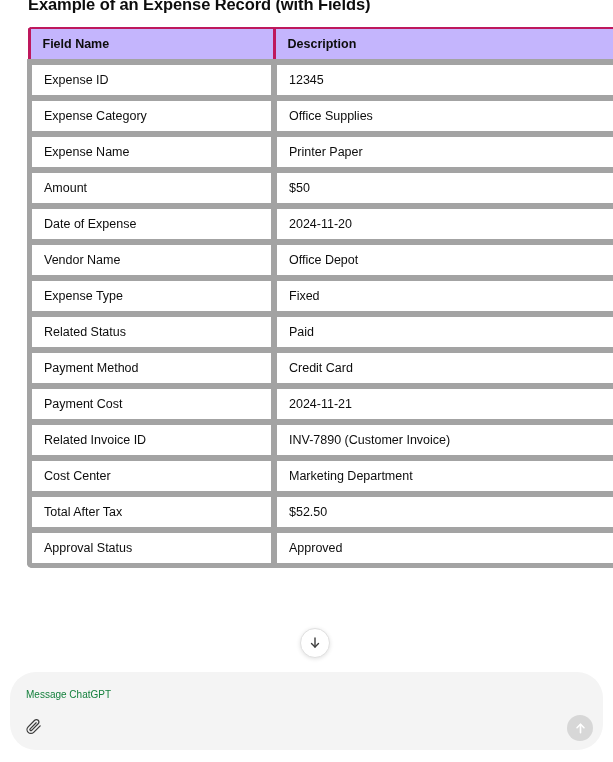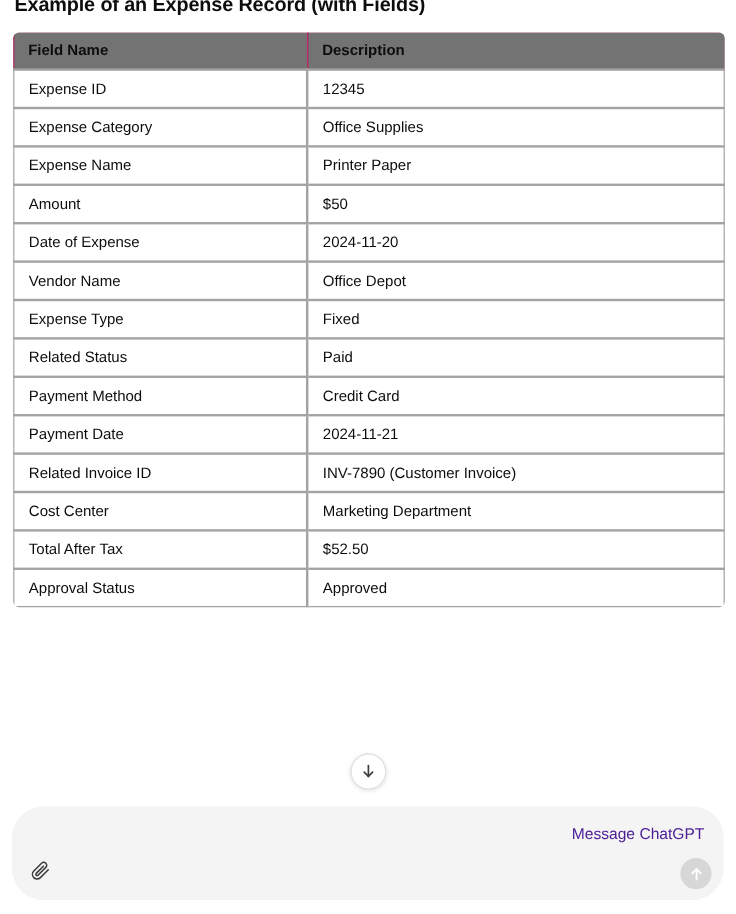--- a/index.html
+++ b/index.html
@@ -19,20 +19,21 @@
     height: 762px;
     background: #ffffff;
     display: flex;
     flex-direction: column;
   }
   .content {
     position: relative;
     flex: 1 1 auto;
     overflow: hidden;
     padding: 0 10px;
+    margin-left: 16px;
   }
   .heading {
     font-size: 16.5px;
     font-weight: bold;
     line-height: 20px;
     margin: 0 0 8px 2px;
     letter-spacing: -0.1px;
     color: #0d0d0d;
     
     position: relative;
@@ -42,32 +43,32 @@
     width: 593px;
     border-collapse: collapse;
     font-size: 12.5px;
     table-layout: fixed;
     border: 1px solid #e3e3e3;
     border-radius: 6px;
     overflow: hidden;
     margin-top: -2px;
   }
   table.record-table th {
-    background: #737373;
+    background: #c4b5fd;
     text-align: left;
     font-weight: bold;
     font-size: 12.5px;
     padding: 8px 12px;
-    border: 1px solid #be185d;
+    border: 3px solid #be185d;
     color: #0d0d0d;
     height: 27px;
   }
   table.record-table td {
     padding: 8px 12px;
-    border: 2px solid #a3a3a3;
+    border: 6px solid #a3a3a3;
     color: #0d0d0d;
     height: 27.7px;
     vertical-align: middle;
     background: #ffffff;
     white-space: nowrap;
     overflow: hidden;
     text-overflow: ellipsis;
   }
   table.record-table col.c1 { width: 245px; }
   table.record-table col.c2 { width: 348px; }
@@ -96,24 +97,23 @@
     background: #ffffff;
   }
   .composer {
     position: relative;
     background: #f4f4f4;
     border-radius: 26px;
     height: 78px;
     padding: 14px 16px 10px 16px;
   }
   .composer-placeholder {
-    color: #4c1d95;
-    font-size: 13px;
+    color: #15803d;
+    font-size: 10px;
     line-height: 18px;
-    text-align: right;
   }
   .composer-bottom {
     position: absolute;
     left: 10px;
     right: 10px;
     bottom: 8px;
     height: 28px;
     display: flex;
     align-items: center;
     justify-content: space-between;
@@ -189,21 +189,21 @@
           </tr>
         <tr>
             <td>Related Status</td>
             <td>Paid</td>
           </tr>
         <tr>
             <td>Payment Method</td>
             <td>Credit Card</td>
           </tr>
         <tr>
-            <td>Payment Date</td>
+            <td>Payment Cost</td>
             <td>2024-11-21</td>
           </tr>
         <tr>
             <td>Related Invoice ID</td>
             <td>INV-7890 (Customer Invoice)</td>
           </tr>
         <tr>
             <td>Cost Center</td>
             <td>Marketing Department</td>
           </tr>

